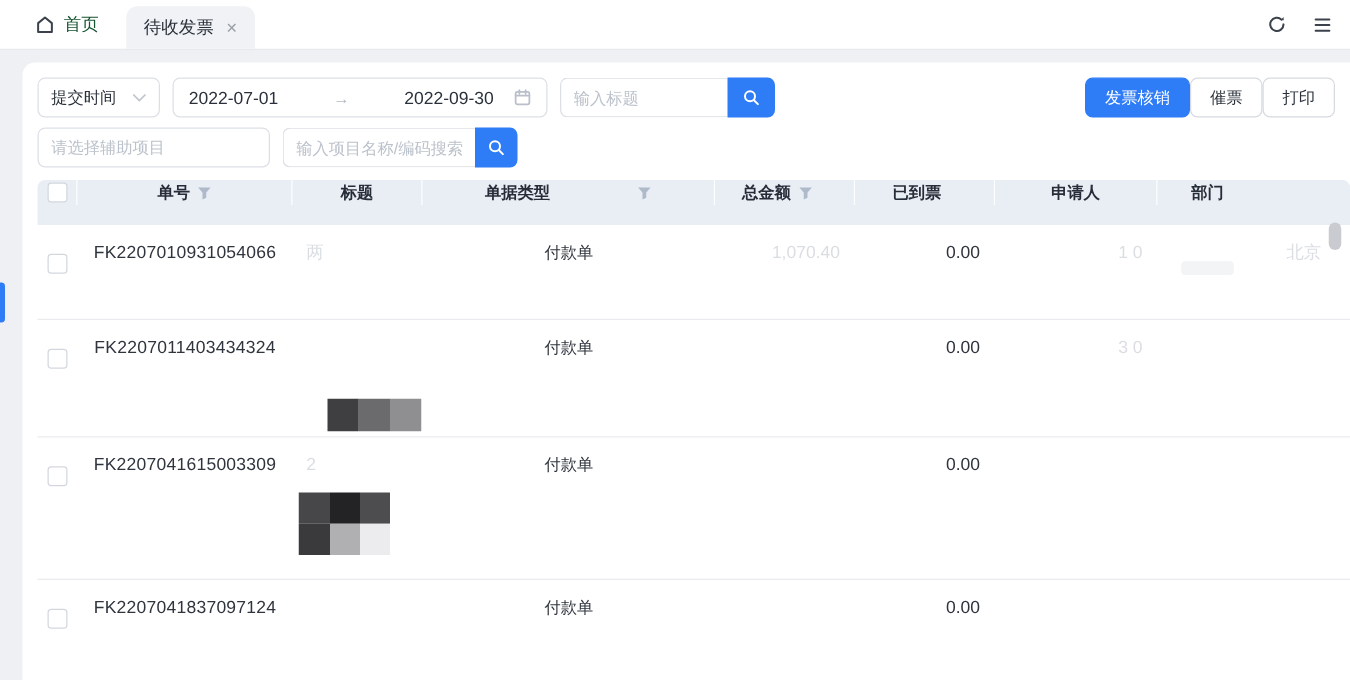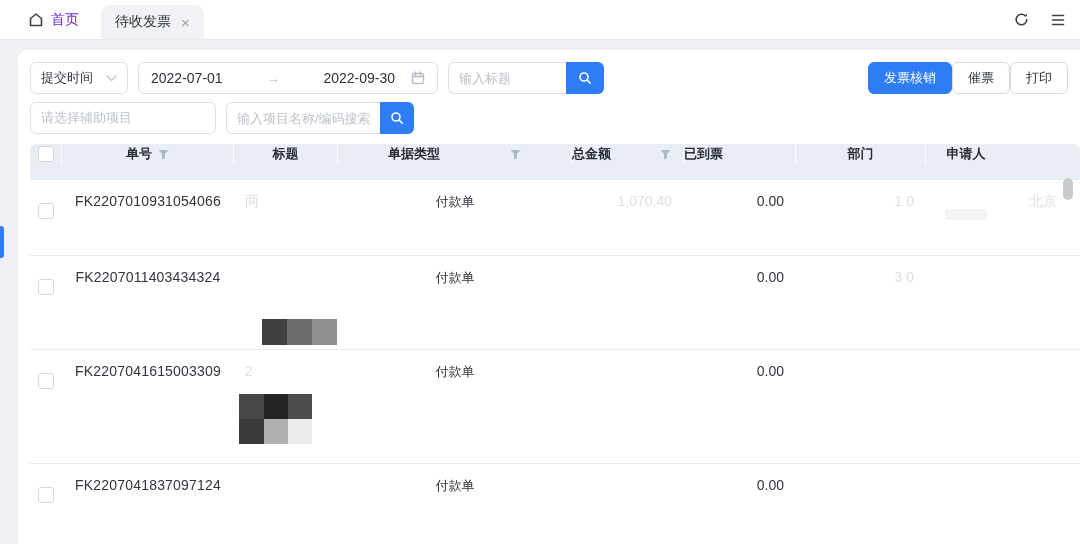--- a/index.html
+++ b/index.html
@@ -2,21 +2,21 @@
 <html style="--primary: #2e7cf6;"><head>
 <meta charset="utf-8">
 <style>
   * { margin:0; padding:0; box-sizing:border-box; }
   html,body { width:1080px; height:544px; overflow:hidden; }
   body { background:#eef0f4; font-family:"Liberation Sans","DejaVu Sans",sans-serif; color:#2b313b; }
 
   
   .tabbar { position:absolute; left:0; top:0; width:1080px; height:40px; background:#fff;
             border-bottom:1px solid #e7e9ec; display:flex; align-items:center; }
-  .home-tab { display:flex; align-items:center; gap:7px; margin-left:28px; font-size:14px; color:#6d28d9; cursor:pointer; }
+  .home-tab { display:flex; align-items:center; gap:7px; margin-left:28px; font-size:14px; color:#14532d; cursor:pointer; }
   .doc-tab { margin-left:22px; align-self:flex-end; height:34px; padding:0 14px;
              background:#f0f2f5; border-radius:9px 9px 0 0; display:flex; align-items:center; gap:10px;
              font-size:14px; color:#2b313b; }
   .tab-close { color:#9aa0a8; font-size:15px; line-height:1; cursor:pointer; }
   .tabbar-right { margin-left:auto; display:flex; align-items:center; gap:20px; margin-right:14px; }
   .tabbar-right svg { display:block; cursor:pointer; }
 
   
   .card { position:absolute; left:18px; top:50px; width:1062px; height:494px;
           background:#fff; border-radius:10px 0 0 0; padding:12px 0 0 12px; }
@@ -24,42 +24,42 @@
   
   .frow { display:flex; align-items:center; }
   .frow1 { margin-bottom:8px; padding-right:12px; }
   .ctl { height:32px; border:1px solid #dcdfe5; border-radius:6px; background:#fff;
          display:flex; align-items:center; font-size:13px; }
   .select-field { width:98px; padding:0 10px; justify-content:space-between; color:#2b313b; cursor:pointer; }
   .daterange { width:300px; margin-left:10px; padding:0 12px; gap:8px; color:#2b313b; font-size:14px;justify-content:flex-end; }
   .daterange .arrow { color:#b4bac2; flex:1; text-align:center; font-size:13px; }
   .search-group { display:flex; margin-left:10px; }
   .search-group input { height:32px; border:1px solid #dcdfe5; border-right:none; border-radius:6px 0 0 6px;
-                        padding:0 10px; font-size:13px; outline:none; width:118px; color:#2b313b;
+                        padding:0 10px; font-size:13px; outline:none; width:134px; color:#2b313b;
                         font-family:inherit; }
   .search-group input::placeholder { color:#bcc2cb; }
   .search-btn { width:38px; height:32px; border:none; border-radius:0 6px 6px 0; background:var(--primary);
                 display:flex; align-items:center; justify-content:center; cursor:pointer; }
   .btn-zone { margin-left:auto; display:flex; }
   .btn { height:32px; padding:0 15px; border-radius:6px; font-size:13px; display:flex; align-items:center;
          gap:6px; cursor:pointer; background:#fff; border:1px solid #d6dae0; color:#2b313b;
          font-family:inherit; }
   .btn.primary { background:var(--primary); border-color:var(--primary); color:#fff; }
   .aux-input { width:186px; padding:0 10px; color:#bcc2cb; }
   .proj-group input { width:154px; }
   .proj-group .search-btn { width:34px; }
 
   
   .table { margin-top:10px; width:1050px; }
   .tgrid { display:grid; grid-template-columns:32px 172px 104px 234px 112px 112px 130px 80px 1fr; }
   .thead { background:#e9eef5; border-radius:6px 6px 0 0; height:36px; font-size:13px; font-weight:700; color:#272d38; }
   .th { display:flex; align-items:center; justify-content:center; gap:6px; height:20px;
         border-right:1px solid rgba(255,255,255,.85); }
   .th:last-child { border-right:none; }
-  .th.right { justify-content:space-between; padding-right:12px; }
+  .th.right { justify-content:center; padding-right:12px; }
   .funnel { opacity:.85; }
   .trow { position:relative; border-bottom:1px solid #e9ebef; font-size:14px; }
   .td { padding-top:13px; display:flex; justify-content:center; align-items:flex-start; color:#2f343d; }
   .td.right { justify-content:flex-end; padding-right:12px; }
   .td.left { justify-content:flex-start; }
   .mono-no { letter-spacing:.2px; }
   .type { font-size:13px; }
   .faint { color:#8d97a5; opacity:.32; }
   .smudge { width:42px; height:11px; margin-top:16px; border-radius:3px; background:#aab2bd; opacity:.14; }
 
@@ -185,24 +185,24 @@
       <div class="th right">
         <span>总金额</span>
         <svg class="funnel" width="11" height="11" viewBox="0 0 11 11">
           <path d="M0.5 1 h10 L7 5 v4.2 L4 10.5 V5 Z" fill="#a4b0c2"></path>
         </svg>
       </div>
       <div class="th right">
         <span>已到票</span>
       </div>
       <div class="th">
+        <span>申请人</span>
+      </div>
+      <div class="th">
         <span>部门</span>
-      </div>
-      <div class="th">
-        <span>申请人</span>
       </div>
     </div>
 
     <div class="tgrid trow" style="height:76px">
       <div class="td">
           <span class="checkbox"></span>
         </div>
       <div class="td mono-no">FK2207010931054066</div>
       <div class="td left faint" style="padding-left:11px">两</div>
       <div class="td type">付款单</div>

